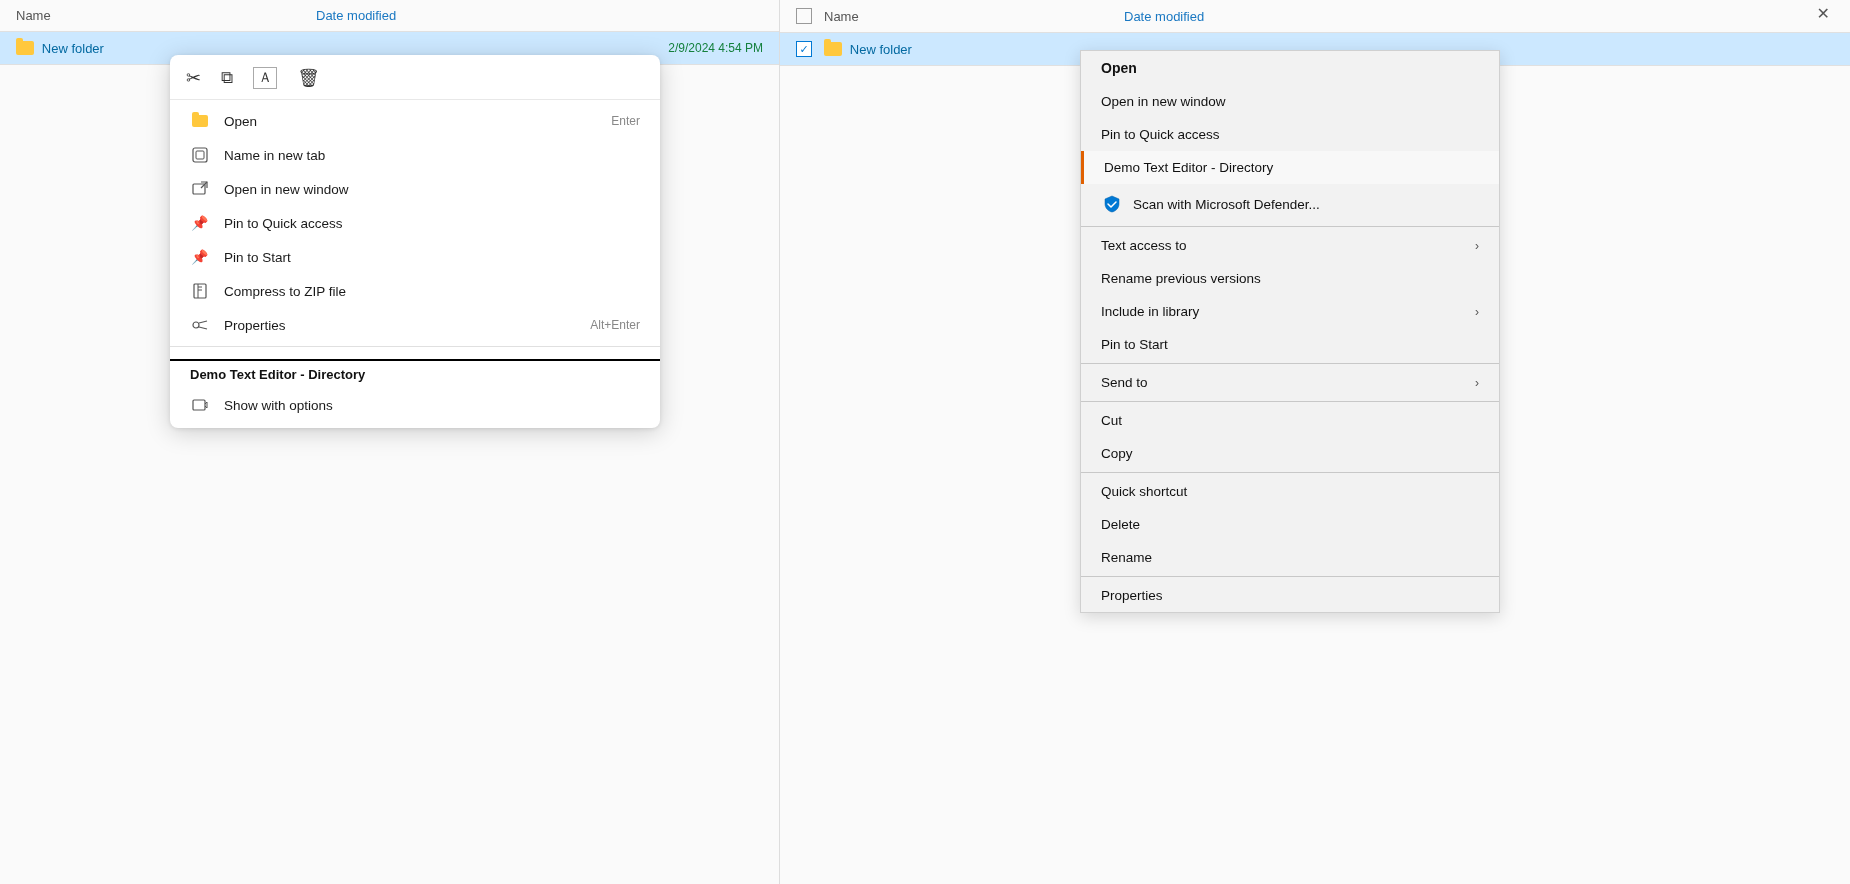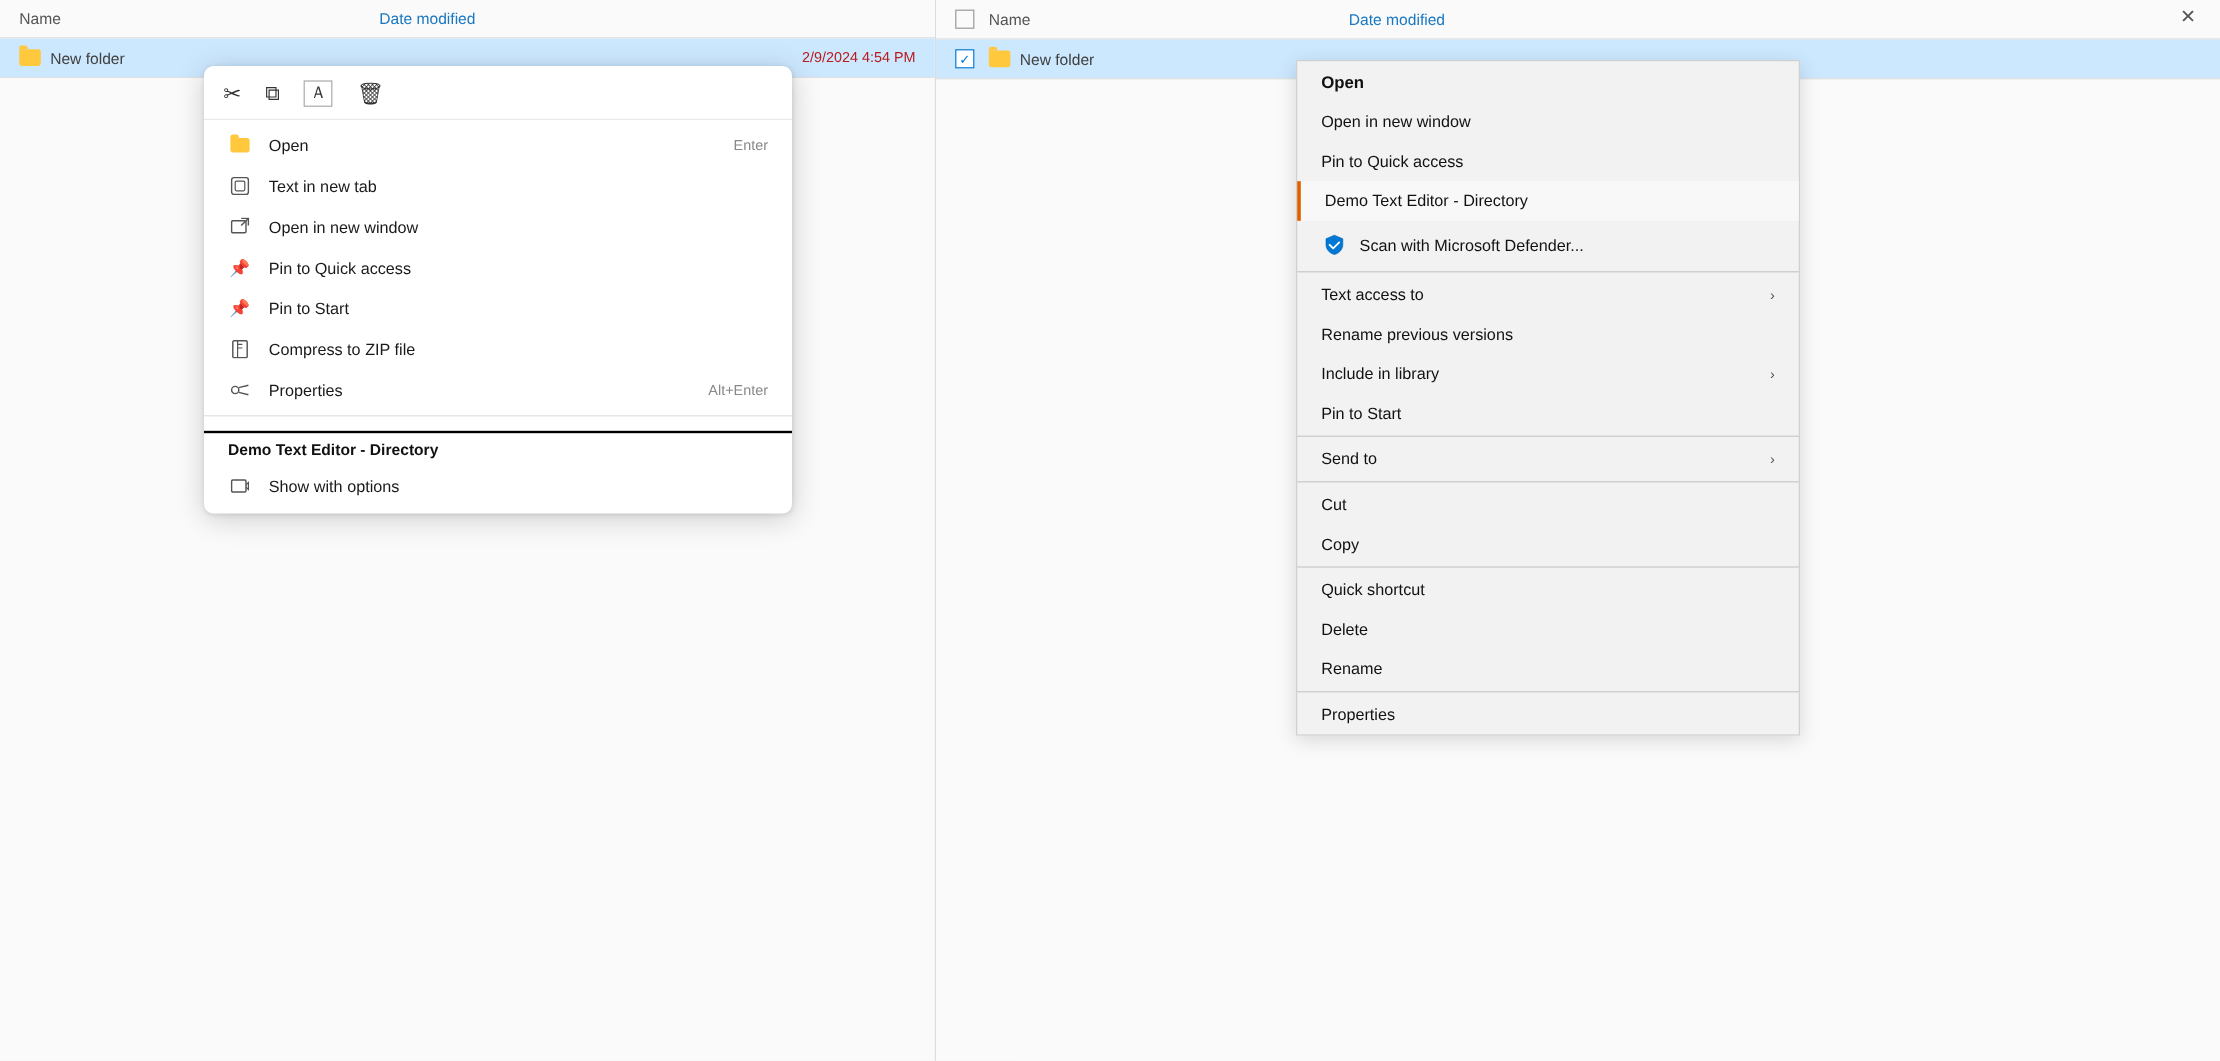--- a/index.html
+++ b/index.html
@@ -45,21 +45,21 @@
     .folder-row {
       display: flex;
       align-items: center;
       padding: 8px 16px;
       background: #cce8ff;
       border-bottom: 1px solid #e0e0e0;
     }
 
     .folder-name {
       font-size: 13px;
-      color: #404040;
+      color: #0369a1;
     }
 
     
     .context-menu-left {
       position: absolute;
       top: 55px;
       left: 170px;
       width: 490px;
       background: white;
       border-radius: 8px;
@@ -273,21 +273,21 @@
 <div class="left-panel">
   <div class="file-list-header">
     <span class="col-name">Name</span>
     <span class="col-date">Date modified</span>
   </div>
   <div class="folder-row">
     <span class="folder-yellow"></span>
     &nbsp;&nbsp;
     <span class="folder-name">New folder</span>
     <span style="flex:1"></span>
-    <span style="font-size:12px;color:#b91c1c;margin-left:11px;">2/9/2024 4:54 PM</span>
+    <span style="font-size:12px;color:#15803d;margin-left:11px;">2/9/2024 4:54 PM</span>
   </div>
 
   <div class="context-menu-left">
 
     <div class="toolbar-row">
       <span class="toolbar-icon">✂</span>
       <span class="toolbar-icon" style="font-size:17px;">⧉</span>
       <span class="toolbar-icon" style="border:1px solid #aaa;padding:1px 4px;font-size:14px;">Ａ</span>
       <span class="toolbar-icon">🗑</span>
     </div>
@@ -300,21 +300,21 @@
       <span class="menu-item-shortcut">Enter</span>
     </div>
 
     <div class="menu-item">
       <span class="menu-item-icon">
         <svg width="16" height="16" viewBox="0 0 16 16" fill="none" xmlns="http://www.w3.org/2000/svg">
           <rect x="1" y="1" width="14" height="14" rx="2" stroke="#555" stroke-width="1.2" fill="none"></rect>
           <rect x="4" y="4" width="8" height="8" rx="1" stroke="#555" stroke-width="1" fill="none"></rect>
         </svg>
       </span>
-      <span class="menu-item-label">Text in new tab</span>
+      <span class="menu-item-label">Name in new tab</span>
     </div>
 
     <div class="menu-item">
       <span class="menu-item-icon">
         <svg width="16" height="16" viewBox="0 0 16 16" fill="none" xmlns="http://www.w3.org/2000/svg">
           <rect x="1" y="3" width="12" height="10" rx="1" stroke="#555" stroke-width="1.2" fill="none"></rect>
           <path d="M9 1h6v6" stroke="#555" stroke-width="1.2" fill="none"></path>
           <path d="M9 7l6-6" stroke="#555" stroke-width="1.2"></path>
         </svg>
       </span>

